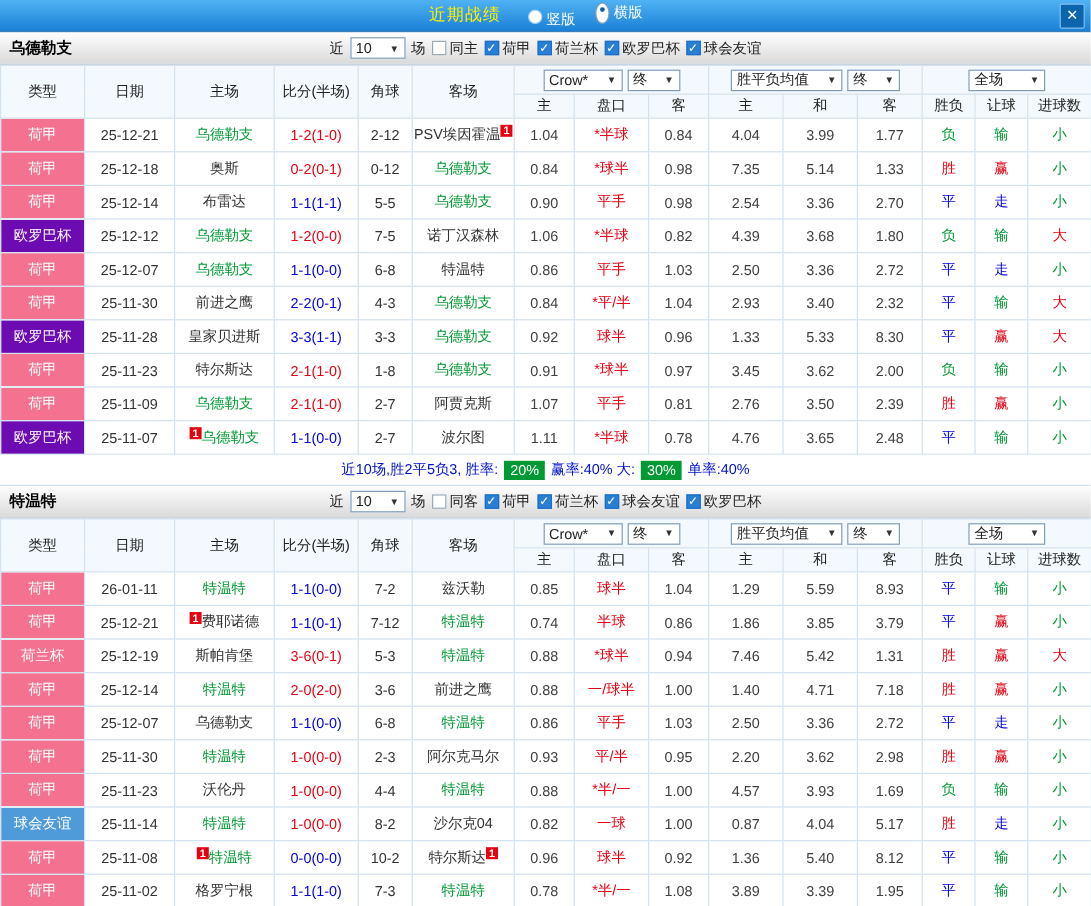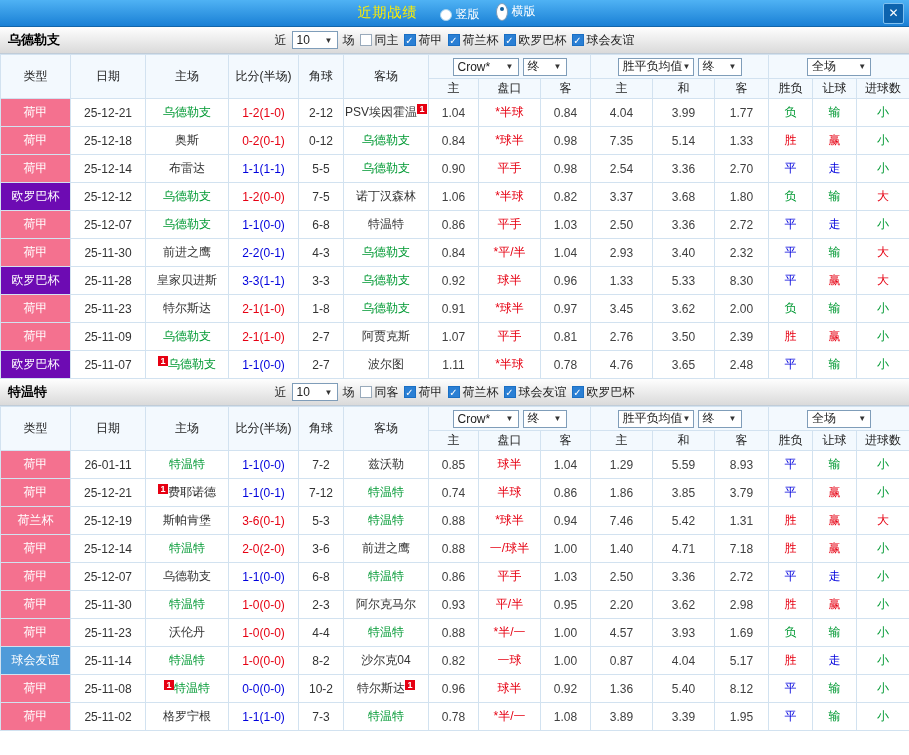--- a/index.html
+++ b/index.html
@@ -1,28 +1,28 @@
 <!DOCTYPE html>
 <html><head>
 <meta charset="utf-8">
 <style>
 *{box-sizing:border-box;margin:0;padding:0}
 html,body{background:#fff}
 body{width:909px;font-family:"Liberation Sans","DejaVu Sans",sans-serif;font-size:12px;color:#333}
 .titlebar{height:27px;background:linear-gradient(#4fb2f4,#1a80d5);border-bottom:1px solid #1365a9;display:flex;align-items:center;justify-content:center;position:relative}
 .title{color:#ffee00;font-weight:normal;font-size:14px;margin-right:22px;letter-spacing:1px}
-.radio-opt{display:inline-flex;align-items:center;margin-right:16px;color:#fff;cursor:pointer}
+.radio-opt{display:inline-flex;margin-right:16px;color:#fff;cursor:pointer}
 .radio{width:12px;height:12px;border-radius:50%;background:#fff;border:1px solid #a8d4f0;margin-right:4px;position:relative;display:inline-block}
 .radio.sel:after{content:"";position:absolute;left:3px;top:3px;width:4px;height:4px;border-radius:50%;background:#11609f}
 .close{position:absolute;right:5px;top:3px;width:21px;height:21px;background:#0c63ae;color:#fff;border:1px solid #7fc0ef;border-radius:2px;font-size:12px;font-weight:bold;text-align:center;line-height:18px;cursor:pointer;display:inline-block}
 .teambar{height:27px;background:linear-gradient(#fefefe,#dadada);border-bottom:1px solid #c0ccd8;position:relative;display:flex;align-items:center}
 .teamname{position:absolute;left:8px;font-weight:bold;font-size:13px;color:#000}
 .filters{margin:0 auto;display:inline-flex;align-items:center;gap:5px;color:#222}
 .sel{display:inline-flex;align-items:center;justify-content:space-between;border:1px solid #7f9db9;background:#fff;height:18px;padding:0 4px;cursor:pointer;color:#222}
-.w46{width:46px}.w66{width:66px}.w44{width:44px}.w96{width:76px}.w64{width:64px}
+.w46{width:46px}.w66{width:66px}.w44{width:44px}.w96{width:93px}.w64{width:64px}
 .arr{font-size:8px;color:#333}
 .chkwrap{display:inline-flex;align-items:center;gap:3px;cursor:pointer}
 .chk{width:12px;height:12px;border:1px solid #9ab;background:#fff;font-size:10px;line-height:11px;text-align:center;color:#fff;display:inline-block}
 .chk.on{background:#2a7fd4;border-color:#1a6fc4}
 table.grid{border-collapse:collapse;table-layout:fixed;width:909px}
 .grid th,.grid td{border:1px solid #d2e2f0;text-align:center;overflow:hidden;white-space:nowrap;font-weight:normal}
 .grid th{background:#f3f9fe;height:20px;color:#222}
 .grid th.hA{height:24px}
 .grid td{height:28px;background:#fff}
 td.league{color:#fff}
@@ -203,21 +203,21 @@
         <tr>
           <td class="league" style="background: rgb(109, 11, 179);">欧罗巴杯</td>
           <td>25-12-12</td>
           <td><span class="green">乌德勒支</span></td>
           <td class="red">1-2(0-0)</td>
           <td>7-5</td>
           <td><span>诺丁汉森林</span></td>
           <td class="num">1.06</td>
           <td class="pk">*半球</td>
           <td class="num">0.82</td>
-          <td class="num">3.37</td>
+          <td class="num">4.39</td>
           <td class="num">3.68</td>
           <td class="num">1.80</td>
           <td class="green">负</td>
           <td class="green">输</td>
           <td class="red">大</td>
         </tr>
         <tr>
           <td class="league" style="background: rgb(244, 113, 143);">荷甲</td>
           <td>25-12-07</td>
           <td><span class="green">乌德勒支</span></td>
@@ -314,20 +314,27 @@
           <td class="num">0.78</td>
           <td class="num">4.76</td>
           <td class="num">3.65</td>
           <td class="num">2.48</td>
           <td class="blue">平</td>
           <td class="green">输</td>
           <td class="green">小</td>
         </tr>
       </tbody>
     </table>
+    <div class="summary">
+      <span>近10场,胜2平5负3, 胜率:</span>
+      <span class="chip">20%</span>
+      <span>赢率:40% 大:</span>
+      <span class="chip">30%</span>
+      <span>单率:40%</span>
+    </div>
     <div class="teambar">
       <span class="teamname">特温特</span>
       <span class="filters">
         <span>近</span>
         <span class="sel w46">
           <span class="selval">10</span>
           <span class="arr">▼</span>
         </span>
         <span>场</span>
         <span class="chkwrap">

